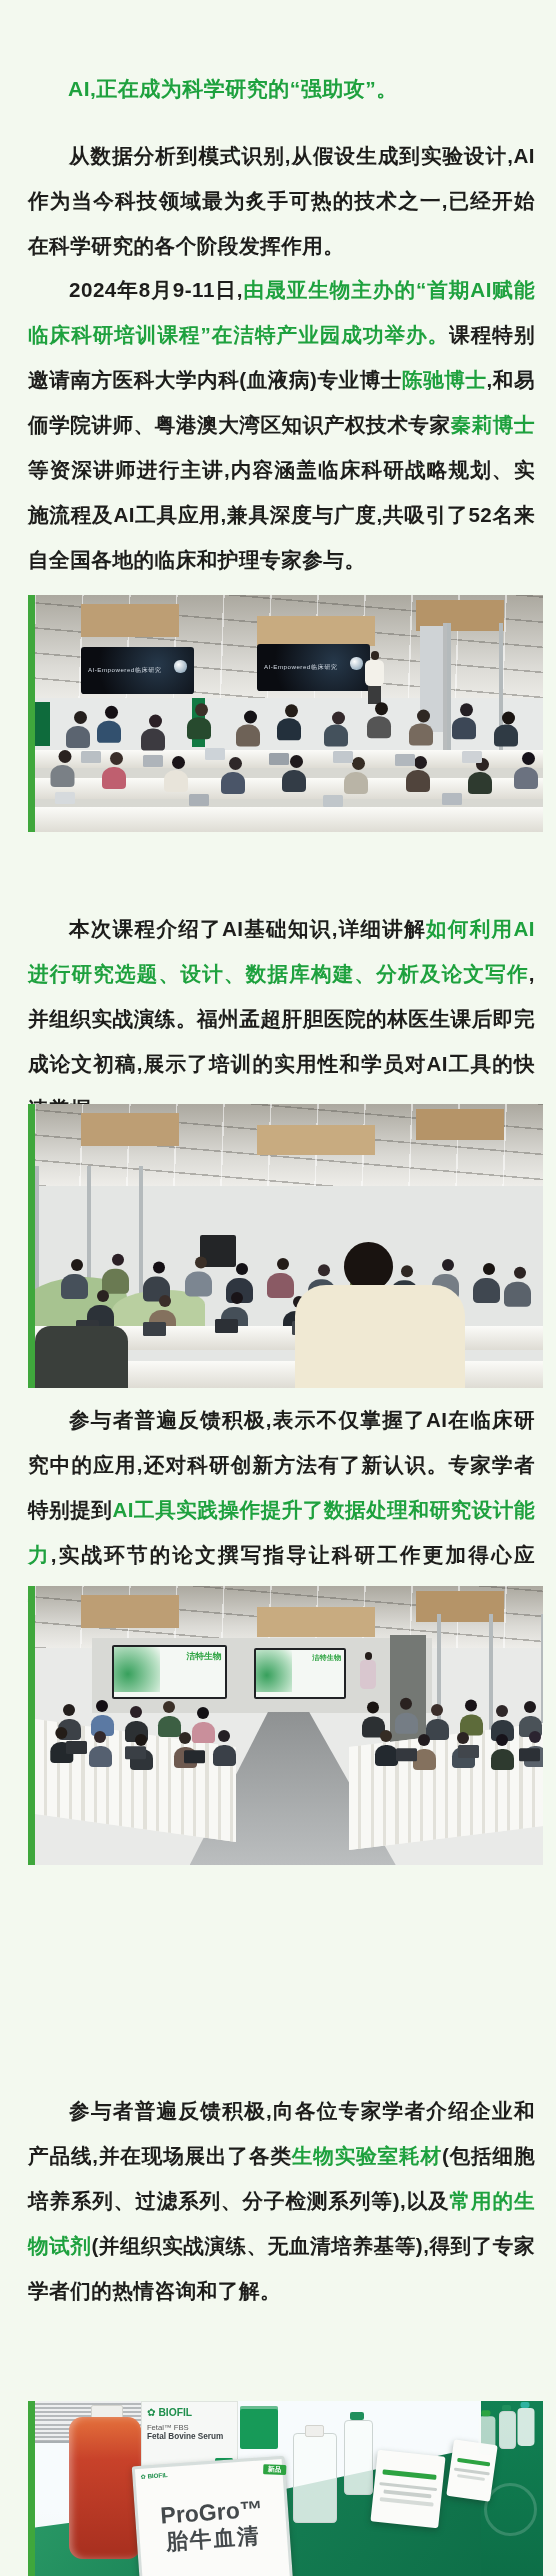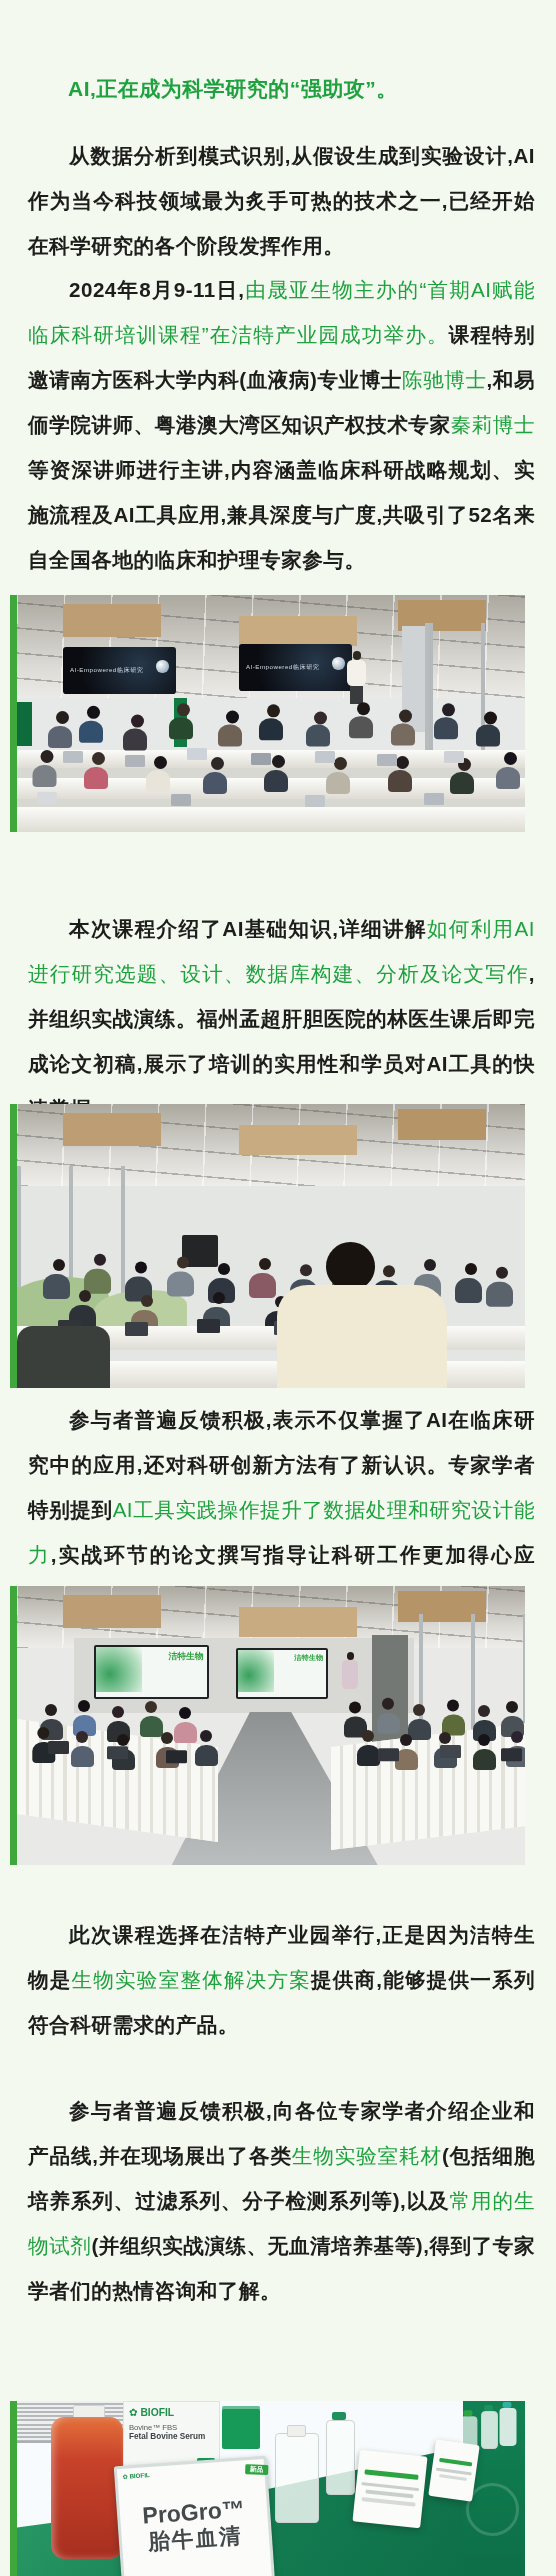--- a/index.html
+++ b/index.html
@@ -4,23 +4,23 @@
 <style>
   html,body{margin:0;padding:0;background:#e9efe6;}
   .page{position:relative;width:556px;height:3705px;background:#f3f9ef;overflow:hidden;
         font-family:"Liberation Sans","DejaVu Sans",sans-serif;}
   .abs{position:absolute;}
   
   .para{position:absolute;left:28px;width:507px;font-size:20.6px;line-height:45px;
         text-align:justify;text-indent:41px;color:#1d1d1b;font-weight:600;letter-spacing:0.5px;}
   .headline{position:absolute;left:28px;width:507px;font-size:21px;line-height:31px;
         text-indent:40px;color:#1ea13e;font-weight:800;letter-spacing:0.5px;}
-  .em{color:#1ea13e;font-weight:400;margin-top:16px;}
+  .em{color:#1ea13e;font-weight:700;margin-top:16px;}
   
-  .shot{position:absolute;left:10px;width:515px;}
+  .shot{position:absolute;left:28px;width:515px;}
   .stripe{position:absolute;left:0;top:0;bottom:0;width:6.7px;background:#3fa73c;}
   .img{position:absolute;left:6.7px;top:0;right:0;bottom:0;overflow:hidden;background:#d8d8d2;}
   
   .ceil{background:linear-gradient(180deg,#aba89f,#d9d8d3 65%,#eeede9);
         background-image:
           linear-gradient(#bd9e74,#bd9e74),linear-gradient(#c8ab80,#c8ab80),linear-gradient(#b59468,#b59468),
           repeating-linear-gradient(92deg,rgba(255,255,255,.55) 0 1.5px,rgba(0,0,0,0) 1.5px 47px),
           repeating-linear-gradient(5deg,rgba(84,82,76,.38) 0 1.5px,rgba(0,0,0,0) 1.5px 25px),
           linear-gradient(180deg,#aba89f,#dbdad5 65%,#eeede9);
         background-repeat:no-repeat,no-repeat,no-repeat,repeat,repeat,no-repeat;
@@ -50,21 +50,20 @@
 <body>
 
 <div class="page">
 
   <div class="headline" style="top:73px;">AI,正在成为科学研究的“强助攻”。</div>
 
   <div class="para" style="top:133px;"><span>从数据分析到模式识别,从假设生成到实验设计,AI作为当今科技领域最为炙手可热的技术之一,已经开始在科学研究的各个阶段发挥作用。</span></div>
   <div class="para" style="top:267px;"><span>2024年8月9-11日,</span><span class="em">由晟亚生物主办的“首期AI赋能临床科研培训课程”在洁特产业园成功举办。</span><span>课程特别邀请南方医科大学内科(血液病)专业博士</span><span class="em">陈驰博士</span><span>,和易侕学院讲师、粤港澳大湾区知识产权技术专家</span><span class="em">秦莉博士</span><span>等资深讲师进行主讲,内容涵盖临床科研战略规划、实施流程及AI工具应用,兼具深度与广度,共吸引了52名来自全国各地的临床和护理专家参与。</span></div>
   <div class="para" style="top:906px;"><span>本次课程介绍了AI基础知识,详细讲解</span><span class="em">如何利用AI进行研究选题、设计、数据库构建、分析及论文写作</span><span>,并组织实战演练。福州孟超肝胆医院的林医生课后即完成论文初稿,展示了培训的实用性和学员对AI工具的快速掌握。</span></div>
   <div class="para" style="top:1397px;"><span>参与者普遍反馈积极,表示不仅掌握了AI在临床研究中的应用,还对科研创新方法有了新认识。专家学者特别提到</span><span class="em">AI工具实践操作提升了数据处理和研究设计能力</span><span>,实战环节的论文撰写指导让科研工作更加得心应手。</span></div>
-  <div class="para" style="top:1912px;"><span>此次课程选择在洁特产业园举行,正是因为洁特生物是</span><span class="em">生物实验室整体解决方案</span><span>提供商,能够提供一系列符合科研需求的产品。</span></div>
   <div class="para" style="top:2088px;"><span>参与者普遍反馈积极,向各位专家学者介绍企业和产品线,并在现场展出了各类</span><span class="em">生物实验室耗材</span><span>(包括细胞培养系列、过滤系列、分子检测系列等),以及</span><span class="em">常用的生物试剂</span><span>(并组织实战演练、无血清培养基等),得到了专家学者们的热情咨询和了解。</span></div>
 
   <div class="shot" style="top:595px;height:237px;">
     <div class="stripe"></div>
     <div class="img" id="ph1">
       <div class="abs ceil" style="left:0;top:0;right:0;height:109px;"></div>
       <div class="abs" style="left:0;top:103px;right:0;height:67px;background:#e7e9e8;"></div>
       <div class="abs" style="left:157px;top:103px;width:13.4px;height:49px;background:#117a43;"></div>
       <div class="abs" style="left:0;top:107px;width:15.5px;height:44px;background:#0e6b3c;"></div>
       <div class="abs screen" style="left:46px;top:52px;width:106px;height:47px;">
@@ -175,21 +174,21 @@
       <div class="abs" style="right:0;top:0;width:62px;height:201px;background:linear-gradient(180deg,#118153,#0c6b45);"></div>
       <div class="abs" style="right:6.2px;top:82px;width:47px;height:47px;border:3.6px solid rgba(255,255,255,.17);border-radius:50%;"></div>
 
       <div>
         <div class="cap" style="left:56px;top:4.1px;width:30px;height:13.4px;"></div>
         <div class="abs" style="left:34px;top:15.5px;width:72px;height:142px;border-radius:13.4px;background:linear-gradient(180deg,#e06a39 4%,#c8422a 30%,#a72f1f);box-shadow:inset 3.1px 0 7.2px rgba(255,255,255,.35);"></div>
       </div>
 
       <div class="abs" style="left:106px;top:0;width:97px;height:78px;background:#f6f8f6;border:0.5px solid #dfe4df;padding:4.1px 5.2px;box-sizing:border-box;color:#2f7d4a;">
         <div style="font-size:10.3px;font-weight:800;color:#1f8f4c;">✿ <span>BIOFIL</span></div>
-        <div style="font-size:7.7px;color:#555;margin-top:5.2px;">Bovine™ FBS</div>
+        <div style="font-size:7.7px;color:#555;margin-top:5.2px;">Fetal™ FBS</div>
         <div style="font-size:8.2px;color:#3d4347;font-weight:800;">Fetal Bovine Serum</div>
         <div style="position:absolute;right:4.1px;bottom:4.1px;width:17.5px;height:15.5px;background:#179a58;border-radius:1.5px;"></div>
       </div>
       <div class="abs" style="left:205px;top:5.2px;width:38px;height:43px;background:#179a58;border-radius:2.1px;box-shadow:inset 0 3.1px 0 rgba(255,255,255,.35);"></div>
 
       <div class="abs card" style="left:101px;top:60px;width:147px;height:123px;transform:rotate(-4deg);border:3.1px solid rgba(205,215,212,.8);">
         <div style="position:absolute;left:5.2px;top:4.1px;font-size:6.2px;color:#1f8f4c;">✿ BIOFIL</div>
         <div class="badge" style="position:absolute;right:-3.1px;top:5.2px;transform:rotate(6deg);">新品</div>
         <div style="font-size:23px;color:#44494c;">ProGro™</div>
         <div style="font-size:21.6px;color:#44494c;letter-spacing:2.1px;">胎牛血清</div>

